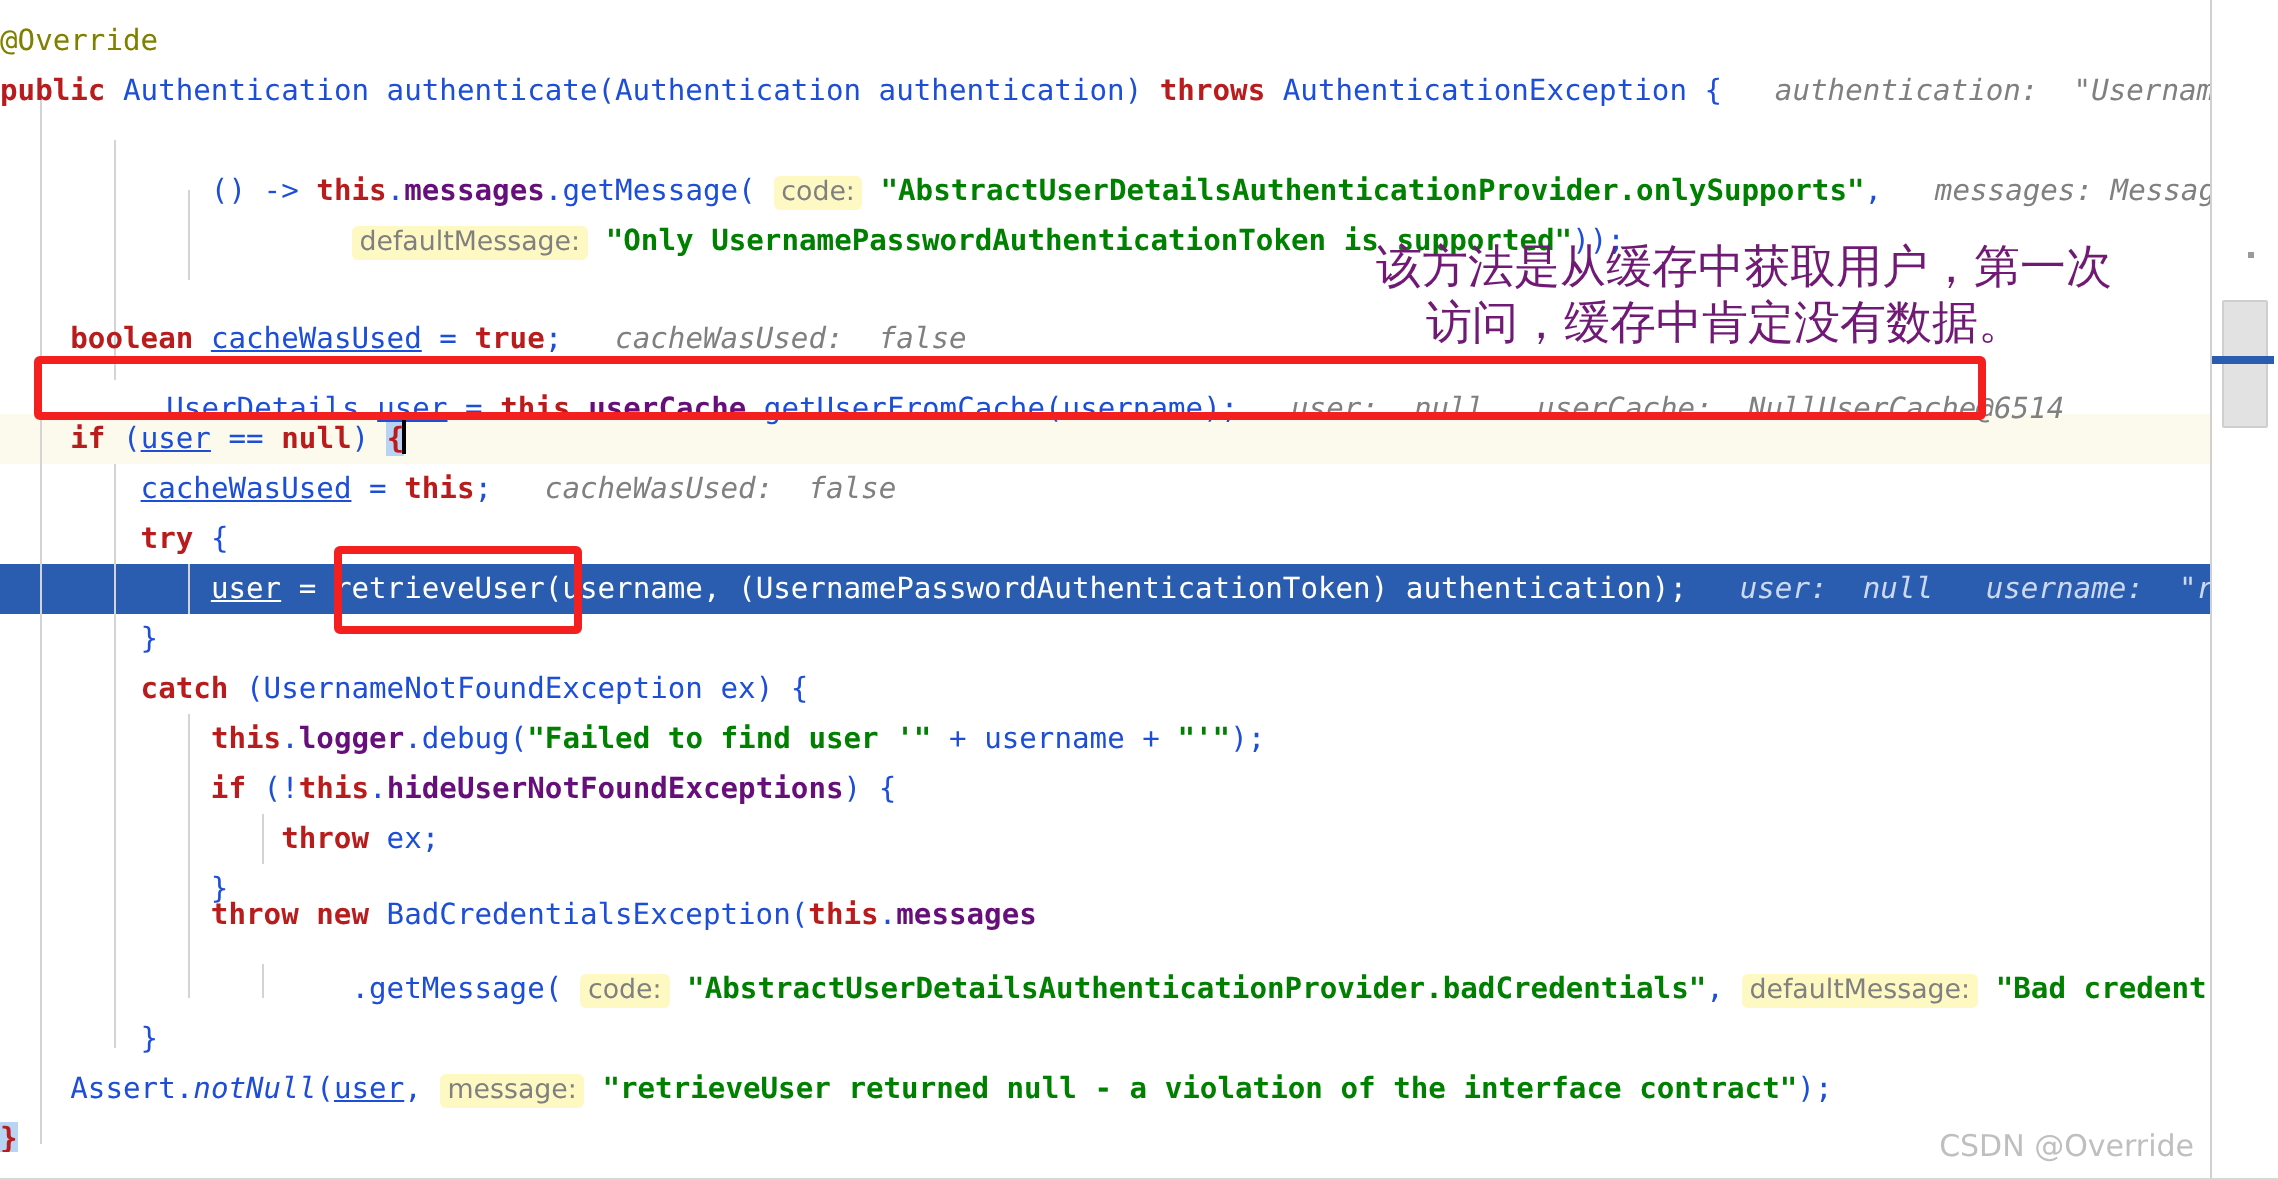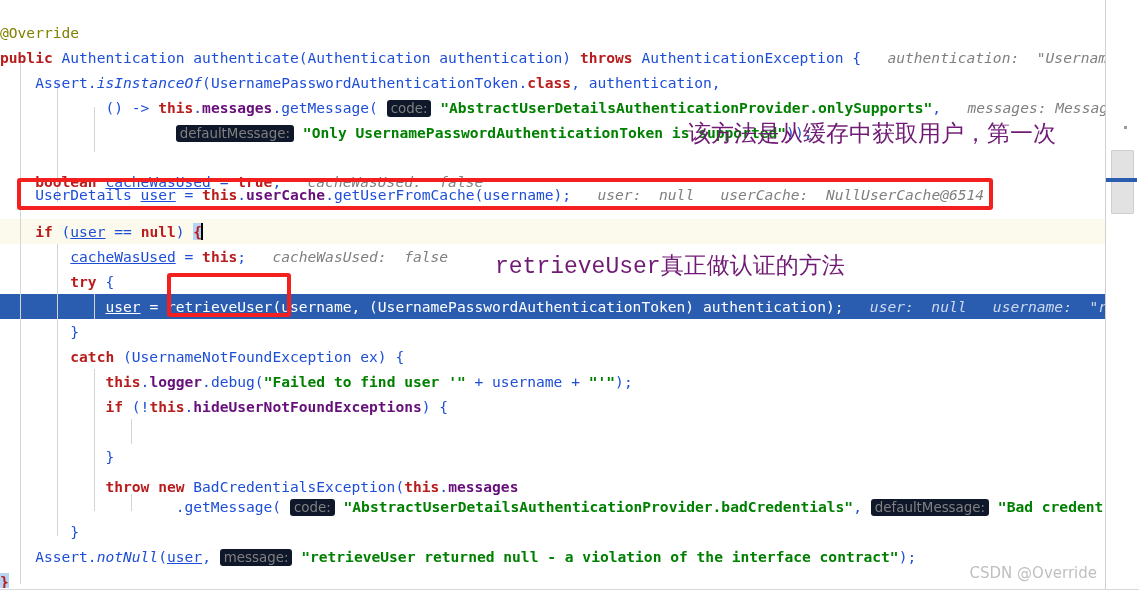--- a/index.html
+++ b/index.html
@@ -4,21 +4,21 @@
 <style>
   html,body{margin:0;padding:0;}
   body{
     width:1139px;height:590px;overflow:hidden;
     background:#ffffff;
     font-family:"DejaVu Sans Mono","Liberation Mono",monospace;
   }
   #root{position:relative;width:1139px;height:590px;overflow:hidden;background:#fff;}
 
   
-  .editor{position:absolute;left:0;top:0;width:1106px;height:576px;overflow:hidden;background:#fff;margin-top:12px;}
+  .editor{position:absolute;left:0;top:0;width:1106px;height:576px;overflow:hidden;background:#fff;}
   .line{
     position:absolute;left:0;height:25px;line-height:25px;white-space:pre;
     font-size:14.6px;font-family:"DejaVu Sans Mono","Liberation Mono",monospace;
     color:#0a0a0a;letter-spacing:0px;
   }
 
   
   .rowbg{position:absolute;left:0;height:25px;}
   .rowbg.current{background:#fcfaed;width:1106px;}
   .rowbg.selected{background:#2a5db0;width:1106px;}
@@ -29,21 +29,21 @@
   
   .kw{color:#b91c1c;font-weight:bold;}
   .str{color:#008000;font-weight:bold;}
   .anno{color:#808000;}
   .fld{color:#660e7a;font-weight:bold;}
   .ital{font-style:italic;}
   .udl{text-decoration:underline;}
   .plain{color:#1d4ed8;}
   .hintval{color:#808080;font-style:italic;}
   .hintlbl{
-    color:#808080;background:#0f172a;border-radius:3px;
+    color:#808080;background:#fef9c3;border-radius:3px;
     padding:1px 4px;font-style:normal;font-size:13.4px;
     font-family:"DejaVu Sans","Liberation Sans",sans-serif;
   }
   
   .sel .plain,.sel .kw,.sel .fld{color:#ffffff;}
   .sel .hintval{color:#cdd9ee;}
 
   
   .bracehl{background:#b8d4f5;}
   .caret{display:inline-block;width:2px;height:17px;background:#000;vertical-align:-3px;margin-left:-1px;}
@@ -88,67 +88,67 @@
     <div class="guide" style="left:94px;top:95px;height:45px;"></div>
     <div class="guide" style="left:94px;top:282px;height:25px;"></div>
     <div class="guide" style="left:94px;top:357px;height:142px;"></div>
     <div class="guide" style="left:131px;top:407px;height:25px;"></div>
     <div class="guide" style="left:131px;top:482px;height:17px;"></div>
 
     <div class="line" style="top:8px;"><span class="anno">@Override</span></div>
 
     <div class="line" style="top:33px;"><span class="kw">public</span><span class="plain"> Authentication authenticate(Authentication authentication) </span><span class="kw">throws</span><span class="plain"> AuthenticationException {</span><span class="hintval">   authentication:  "UsernameP</span></div>
 
-    <div class="line" style="top:58px;"><span class="plain">    Assert.</span><span class="plain ital">isInstanceOf</span><span class="plain">(UsernamePasswordAuthenticationToken.</span><span class="kw">class</span><span class="plain">, authentication,</span></div>
 
     <div class="line" style="top:83px;"><span class="plain">            () -&gt; </span><span class="kw">this</span><span class="plain">.</span><span class="fld">messages</span><span class="plain">.getMessage( </span><span class="hintlbl">code:</span><span class="str"> "AbstractUserDetailsAuthenticationProvider.onlySupports"</span><span class="plain">,</span><span class="hintval">   messages: Message</span></div>
 
     <div class="line" style="top:108px;"><span class="plain">                    </span><span class="hintlbl">defaultMessage:</span><span class="str"> "Only UsernamePasswordAuthenticationToken is supported"</span><span class="plain">));</span></div>
 
 
     <div class="line" style="top:157px;"><span class="kw">    boolean </span><span class="plain udl">cacheWasUsed</span><span class="plain"> = </span><span class="kw">true</span><span class="plain">;</span><span class="hintval">   cacheWasUsed:  false</span></div>
 
-    <div class="line" style="top:170px;"><span class="plain">    UserDetails </span><span class="plain udl">user</span><span class="plain"> = </span><span class="kw">this</span><span class="plain">.</span><span class="fld">userCache</span><span class="plain">.getUserFromCache(username);</span><span class="hintval">   user:  null   userCache:  NullUserCache@6514</span></div>
+    <div class="line" style="top:192px;padding-left:48px;"><span class="plain">    UserDetails </span><span class="plain udl">user</span><span class="plain"> = </span><span class="kw">this</span><span class="plain">.</span><span class="fld">userCache</span><span class="plain">.getUserFromCache(username);</span><span class="hintval">   user:  null   userCache:  NullUserCache@6514</span></div>
 
     <div class="line" style="top:207px;"><span class="kw">    if </span><span class="plain">(</span><span class="plain udl">user</span><span class="plain"> == </span><span class="kw">null</span><span class="plain">) </span><span class="kw bracehl">{</span><span class="caret"></span></div>
 
     <div class="line" style="top:232px;"><span class="plain">        </span><span class="plain udl">cacheWasUsed</span><span class="plain"> = </span><span class="kw">this</span><span class="plain">;</span><span class="hintval">   cacheWasUsed:  false</span></div>
 
     <div class="line" style="top:257px;"><span class="kw">        try </span><span class="plain">{</span></div>
 
     <div class="line sel" style="top:282px;"><span class="plain">            </span><span class="plain udl">user</span><span class="plain"> = retrieveUser(username, (UsernamePasswordAuthenticationToken) authentication);</span><span class="hintval">   user:  null   username:  "root"</span></div>
 
     <div class="line" style="top:307px;"><span class="plain">        }</span></div>
 
     <div class="line" style="top:332px;"><span class="kw">        catch </span><span class="plain">(UsernameNotFoundException ex) {</span></div>
 
     <div class="line" style="top:357px;"><span class="plain">            </span><span class="kw">this</span><span class="plain">.</span><span class="fld">logger</span><span class="plain">.debug(</span><span class="str">"Failed to find user '"</span><span class="plain"> + username + </span><span class="str">"'"</span><span class="plain">);</span></div>
 
     <div class="line" style="top:382px;"><span class="kw">            if </span><span class="plain">(!</span><span class="kw">this</span><span class="plain">.</span><span class="fld">hideUserNotFoundExceptions</span><span class="plain">) {</span></div>
 
+    <div class="line" style="top:407px;"><span class="kw">                throw </span><span class="plain">ex;</span></div>
 
     <div class="line" style="top:432px;"><span class="plain">            }</span></div>
 
-    <div class="line" style="top:462px;text-align:center;"><span class="kw">            throw new </span><span class="plain">BadCredentialsException(</span><span class="kw">this</span><span class="plain">.</span><span class="fld">messages</span></div>
+    <div class="line" style="top:445px;text-align:center;"><span class="kw">            throw new </span><span class="plain">BadCredentialsException(</span><span class="kw">this</span><span class="plain">.</span><span class="fld">messages</span></div>
 
     <div class="line" style="top:482px;"><span class="plain">                    .getMessage( </span><span class="hintlbl">code:</span><span class="str"> "AbstractUserDetailsAuthenticationProvider.badCredentials"</span><span class="plain">, </span><span class="hintlbl">defaultMessage:</span><span class="str"> "Bad credent</span></div>
 
     <div class="line" style="top:507px;"><span class="plain">        }</span></div>
 
     <div class="line" style="top:532px;"><span class="plain">    Assert.</span><span class="plain ital">notNull</span><span class="plain">(</span><span class="plain udl">user</span><span class="plain">, </span><span class="hintlbl">message:</span><span class="str"> "retrieveUser returned null - a violation of the interface contract"</span><span class="plain">);</span></div>
 
     <div class="line" style="top:557px;"><span class="kw bracehl">}</span></div>
 
   </div>
 
   <div class="redbox" style="left:17px;top:178px;width:976px;height:32px;"></div>
   <div class="redbox" style="left:167px;top:273px;width:124px;height:44px;"></div>
 
   <div class="redtext" style="left:688px;top:122px;"><span>该方法是从缓存中获取用户，第一次</span></div>
-  <div class="redtext" style="left:495px;top:254px;"><span>retrieveUser真正做认证的方法</span></div>
+  <div class="redtext" style="left:713px;top:150px;"><span>访问，缓存中肯定没有数据。</span></div>
 
   <div class="vsplit" style="left:1106px;"></div>
 
   <div class="sbtrack">
     <div class="sbtick"></div>
     <div class="sbthumb"></div>
     <div class="sbmark"></div>
   </div>
 
   <div class="watermark">CSDN @Override</div>

